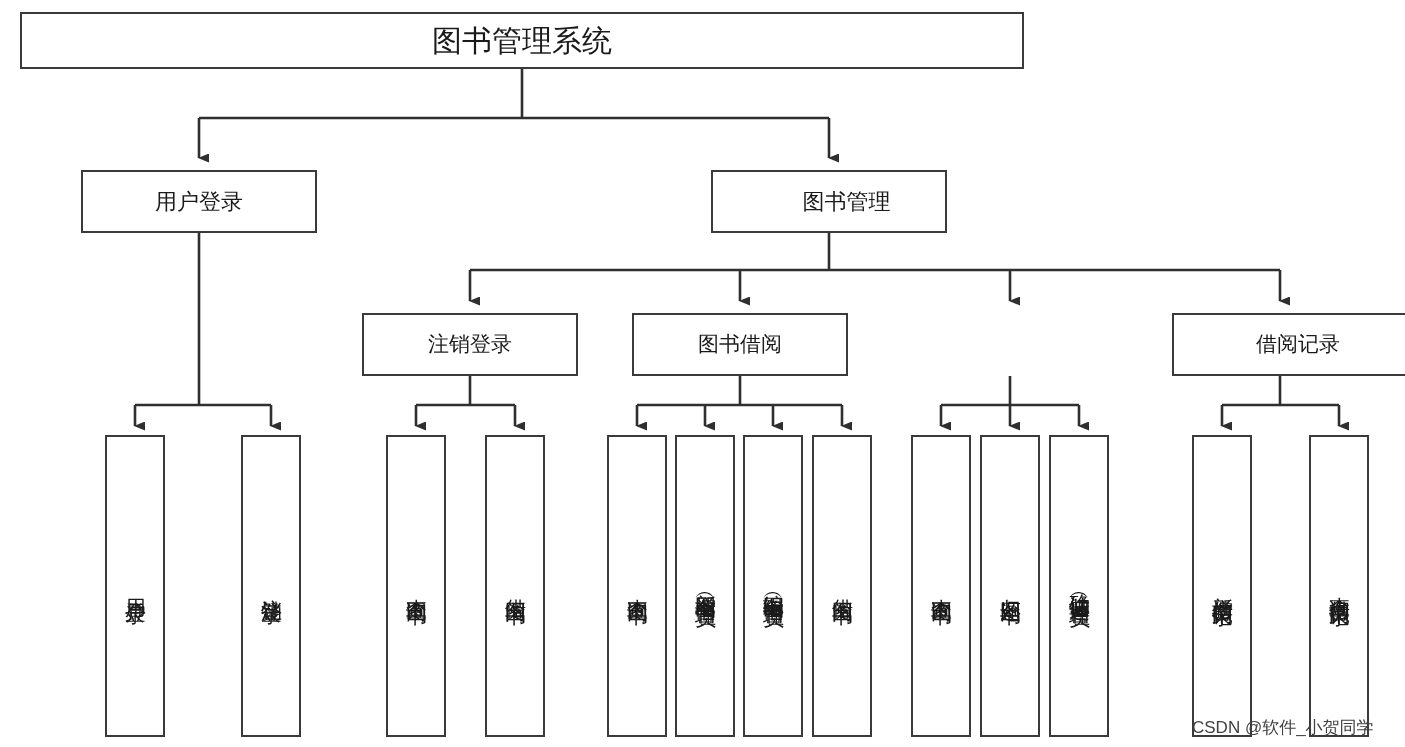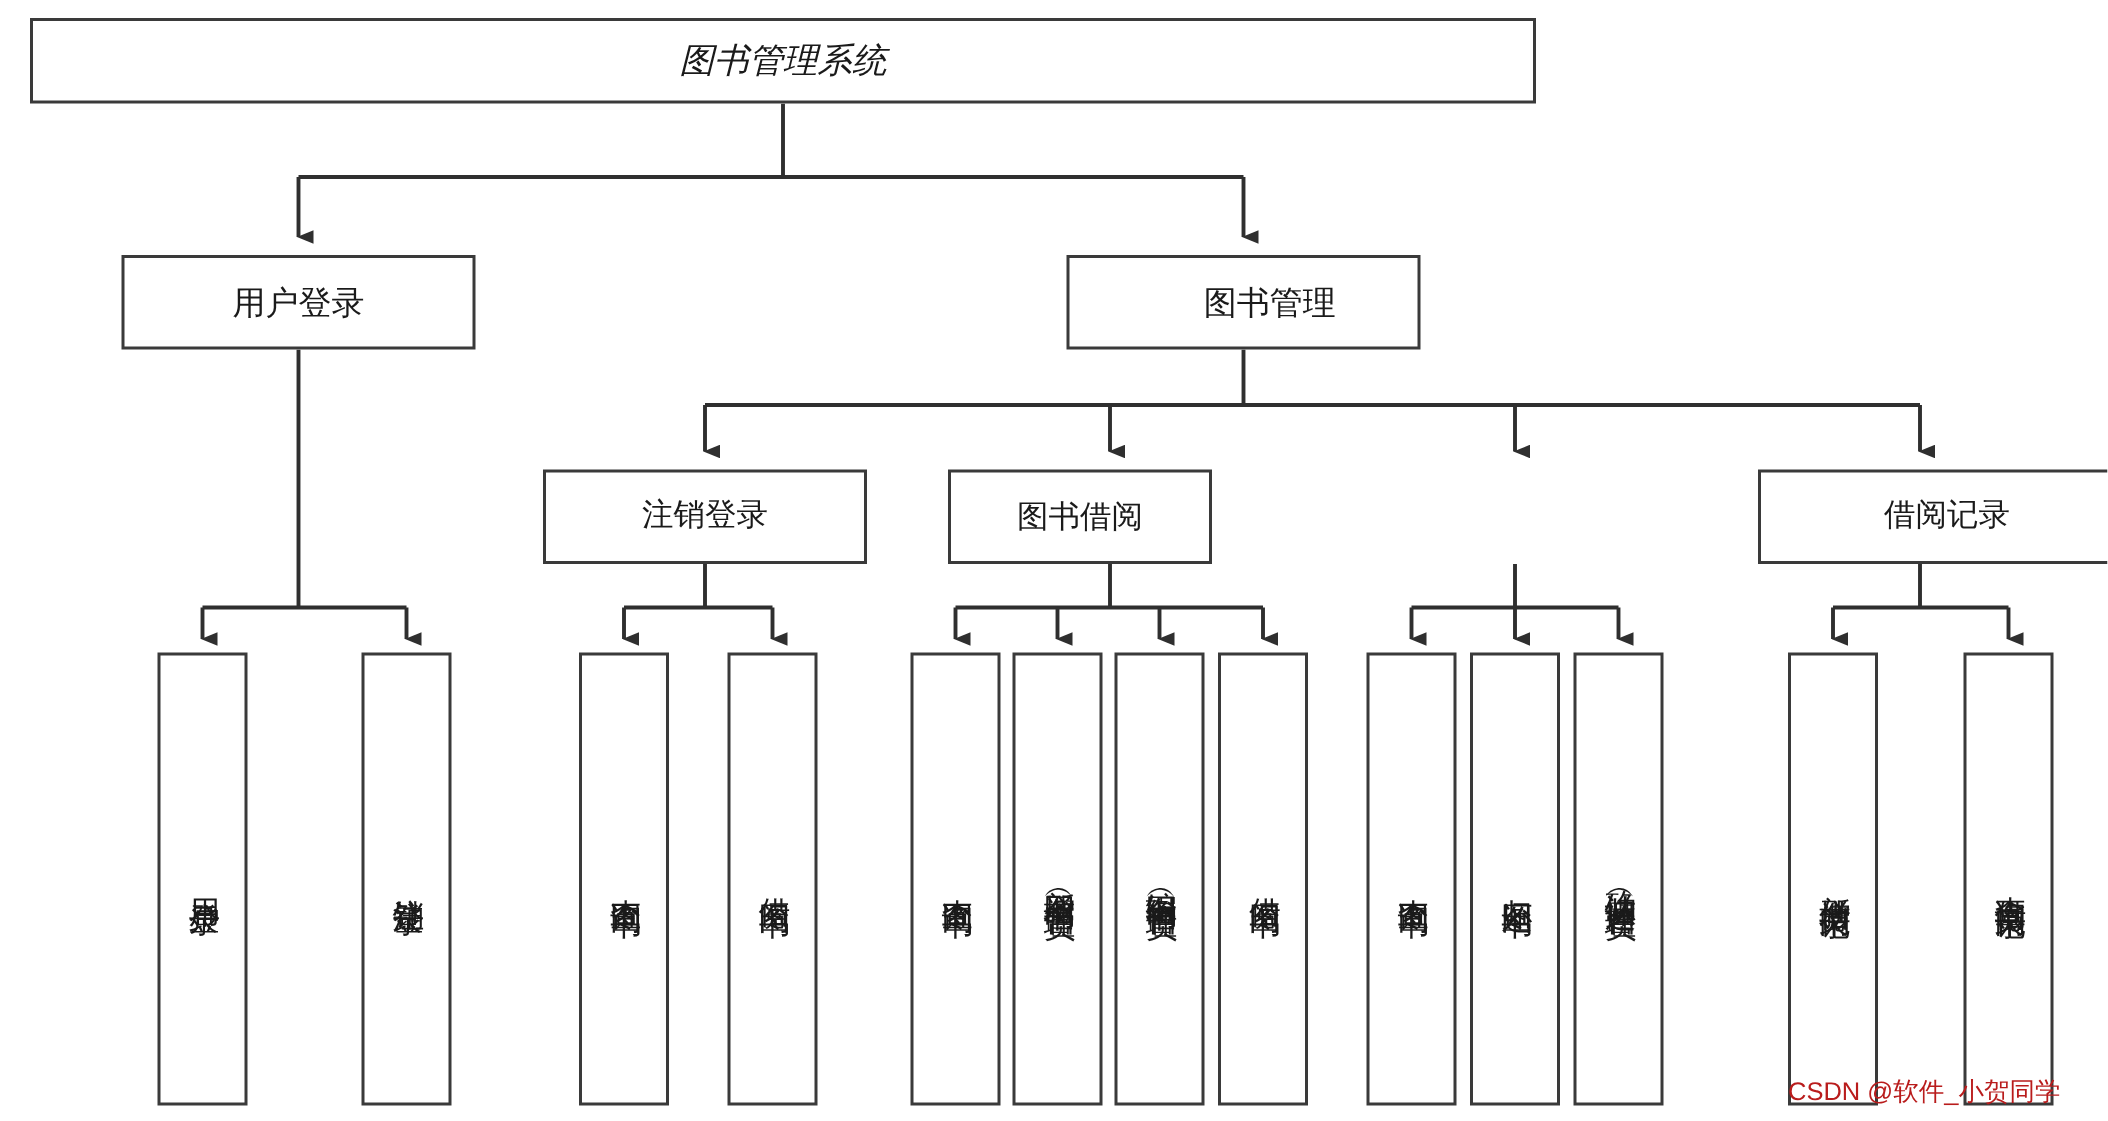--- a/index.html
+++ b/index.html
@@ -35,43 +35,42 @@
     justify-content: center;
     overflow: hidden;
   }
   .node-label {
     color: #1a1a1a;
     line-height: 1.18;
     text-align: center;
     white-space: nowrap;
   }
   .node-root .node-label {
-    font-size: 23px;
-    font-style: italic;
+    font-size: 30px;
   }
   .node-l2 .node-label {
     font-size: 22px;
   }
   .node-l3 .node-label {
     font-size: 21px;
   }
   .node-leaf {
     align-items: center;
     justify-content: center;
   }
   .node-leaf .node-label {
     font-size: 21px;
     writing-mode: vertical-rl;
     text-orientation: upright;
     letter-spacing: 2px;
     white-space: nowrap;
   }
   .watermark {
     position: absolute;
-    color: #b91c1c;
+    color: #404040;
     font-size: 17px;
     white-space: nowrap;
     pointer-events: none;
     user-select: none;
   }
 </style>
 </head>
 <body>
 
 <div id="diagram-canvas">
@@ -147,21 +146,21 @@
   </div>
 
   <div class="node-box node-l2" style="left:711px; top:170px; width:236px; height:63px;padding-left:35px;">
     <span class="node-label">图书管理</span>
   </div>
 
   <div class="node-box node-l3" style="left:362px; top:313px; width:216px; height:63px;">
     <span class="node-label">注销登录</span>
   </div>
 
-  <div class="node-box node-l3" style="left:632px; top:313px; width:176px; height:63px;font-family:Liberation Serif, serif;">
+  <div class="node-box node-l3" style="left:632px; top:313px; width:216px; height:63px;">
     <span class="node-label">图书借阅</span>
   </div>
 
 
   <div class="node-box node-l3" style="left:1172px; top:313px; width:252px; height:63px;">
     <span class="node-label">借阅记录</span>
   </div>
 
   <div class="node-box node-leaf" style="left:105px; top:435px; width:60px; height:302px;">
     <span class="node-label">用户登录</span>

